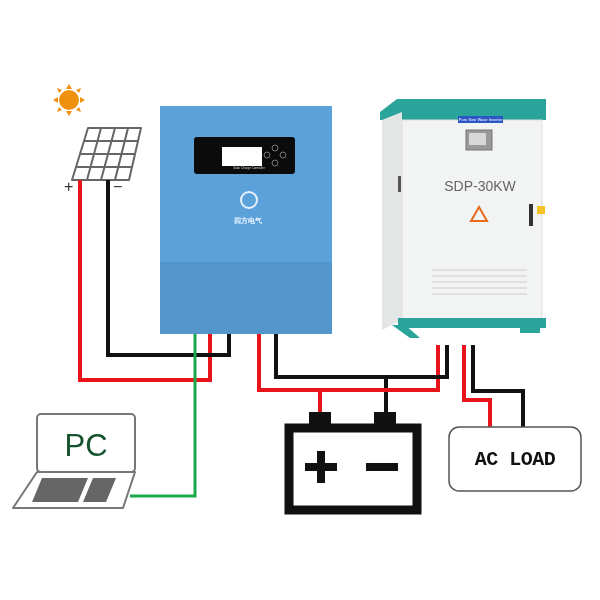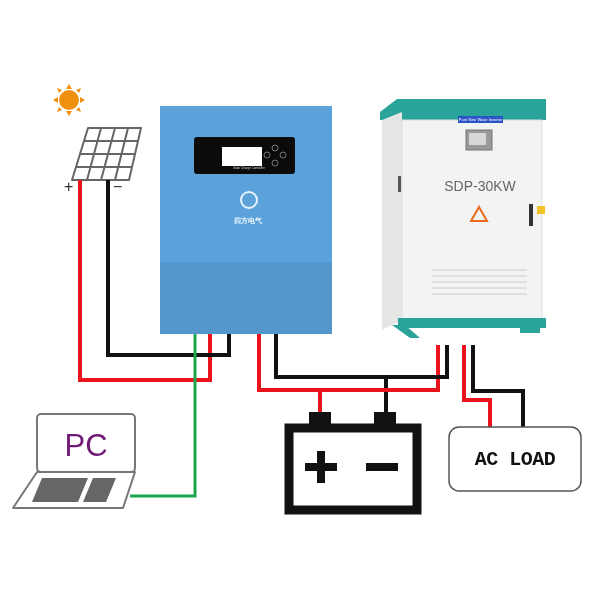--- a/index.html
+++ b/index.html
@@ -1,19 +1,19 @@
 <!DOCTYPE html>
 <html><head>
 <meta charset="utf-8">
 <style>
   html, body { margin: 0; padding: 0; background: #ffffff; }
   body { width: 600px; height: 600px; position: relative; overflow: hidden; font-family: "Liberation Sans", sans-serif; }
   .layer { position: absolute; left: 0; top: 0; width: 600px; height: 600px; }
   .ac-label { position: absolute; left: 449px; top: 427px; width: 132px; height: 64px; display: flex; align-items: center; justify-content: center; font-family: Liberation Mono, monospace; font-weight: bold; font-size: 20px; color: #111; letter-spacing: -0.5px; }
-  .pc-label { position: absolute; left: 38px; top: 418px; width: 96px; height: 56px; display: flex; align-items: center; justify-content: center; font-family: "Liberation Sans", sans-serif; font-size: 31px; color: #701a75; }
+  .pc-label { position: absolute; left: 38px; top: 418px; width: 96px; height: 56px; display: flex; align-items: center; justify-content: center; font-family: "Liberation Sans", sans-serif; font-size: 31px; color: #14532d; }
   .plus-label { position: absolute; left: 64px; top: 178px; font-size: 16px; color: #333; }
   .minus-label { position: absolute; left: 113px; top: 178px; font-size: 16px; color: #333; }
   .model-label { position: absolute; left: 440px; top: 178px; width: 80px; text-align: center; font-size: 14px; color: #666; }
   .inv-badge { position: absolute; left: 458px; top: 116px; width: 45px; height: 7px; background: #2b54c6; color: #fff; font-size: 4px; line-height: 7px; text-align: center; }
   .ctrl-caption { position: absolute; left: 224px; top: 166px; width: 50px; text-align: center; font-size: 3px; color: #ddd; }
   .brand-cn { position: absolute; left: 218px; top: 216px; width: 60px; text-align: center; font-size: 7px; color: #e8f2ff; font-weight: bold; }
 </style>
 </head>
 <body>
 

